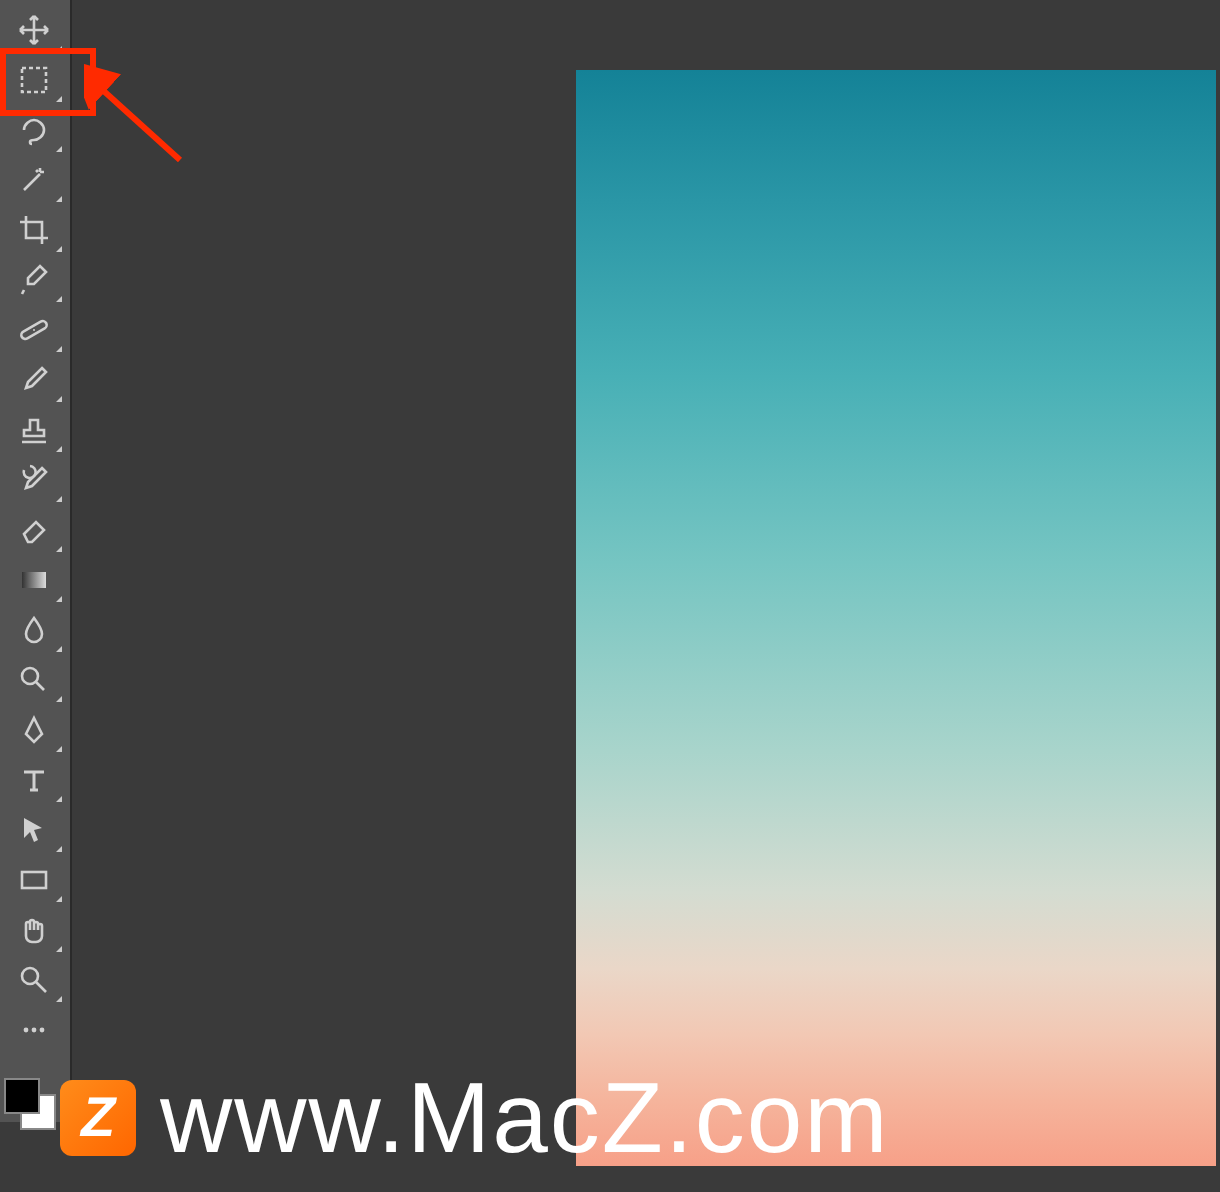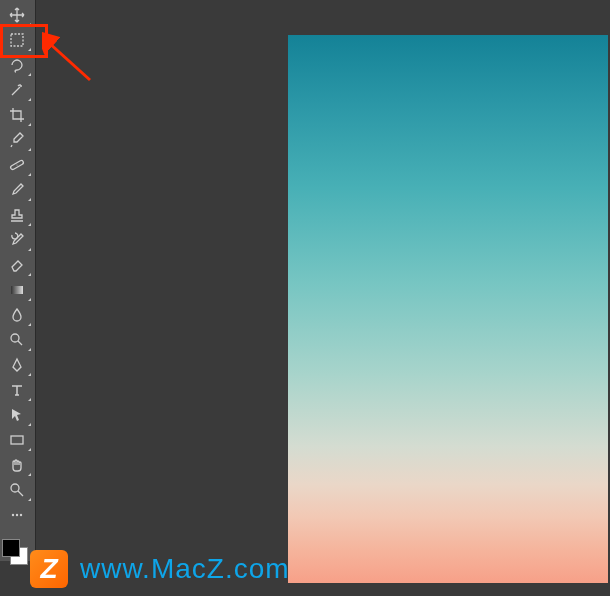--- a/index.html
+++ b/index.html
@@ -107,22 +107,22 @@
   display: flex;
   align-items: center;
   justify-content: center;
   color: #fff;
   font-weight: bold;
   font-size: 28px;
   font-style: italic;
   margin-right: 12px;
 }
 .wm-text {
-  color: #0ea5e9;
-  font-size: 28px;
+  color: #ffffff;
+  font-size: 50px;
   letter-spacing: 1px;
 }
 </style>
 </head>
 <body>
 
 <div class="toolbar" id="toolbar">
     <div class="tool">
       <svg viewBox="0 0 16 16">
         <path stroke="#d0d0d0" stroke-width="1.3" fill="none" d="M8 1v14M1 8h14M8 1l-2 2M8 1l2 2M8 15l-2-2M8 15l2-2M1 8l2-2M1 8l2 2M15 8l-2-2M15 8l-2 2"></path>

